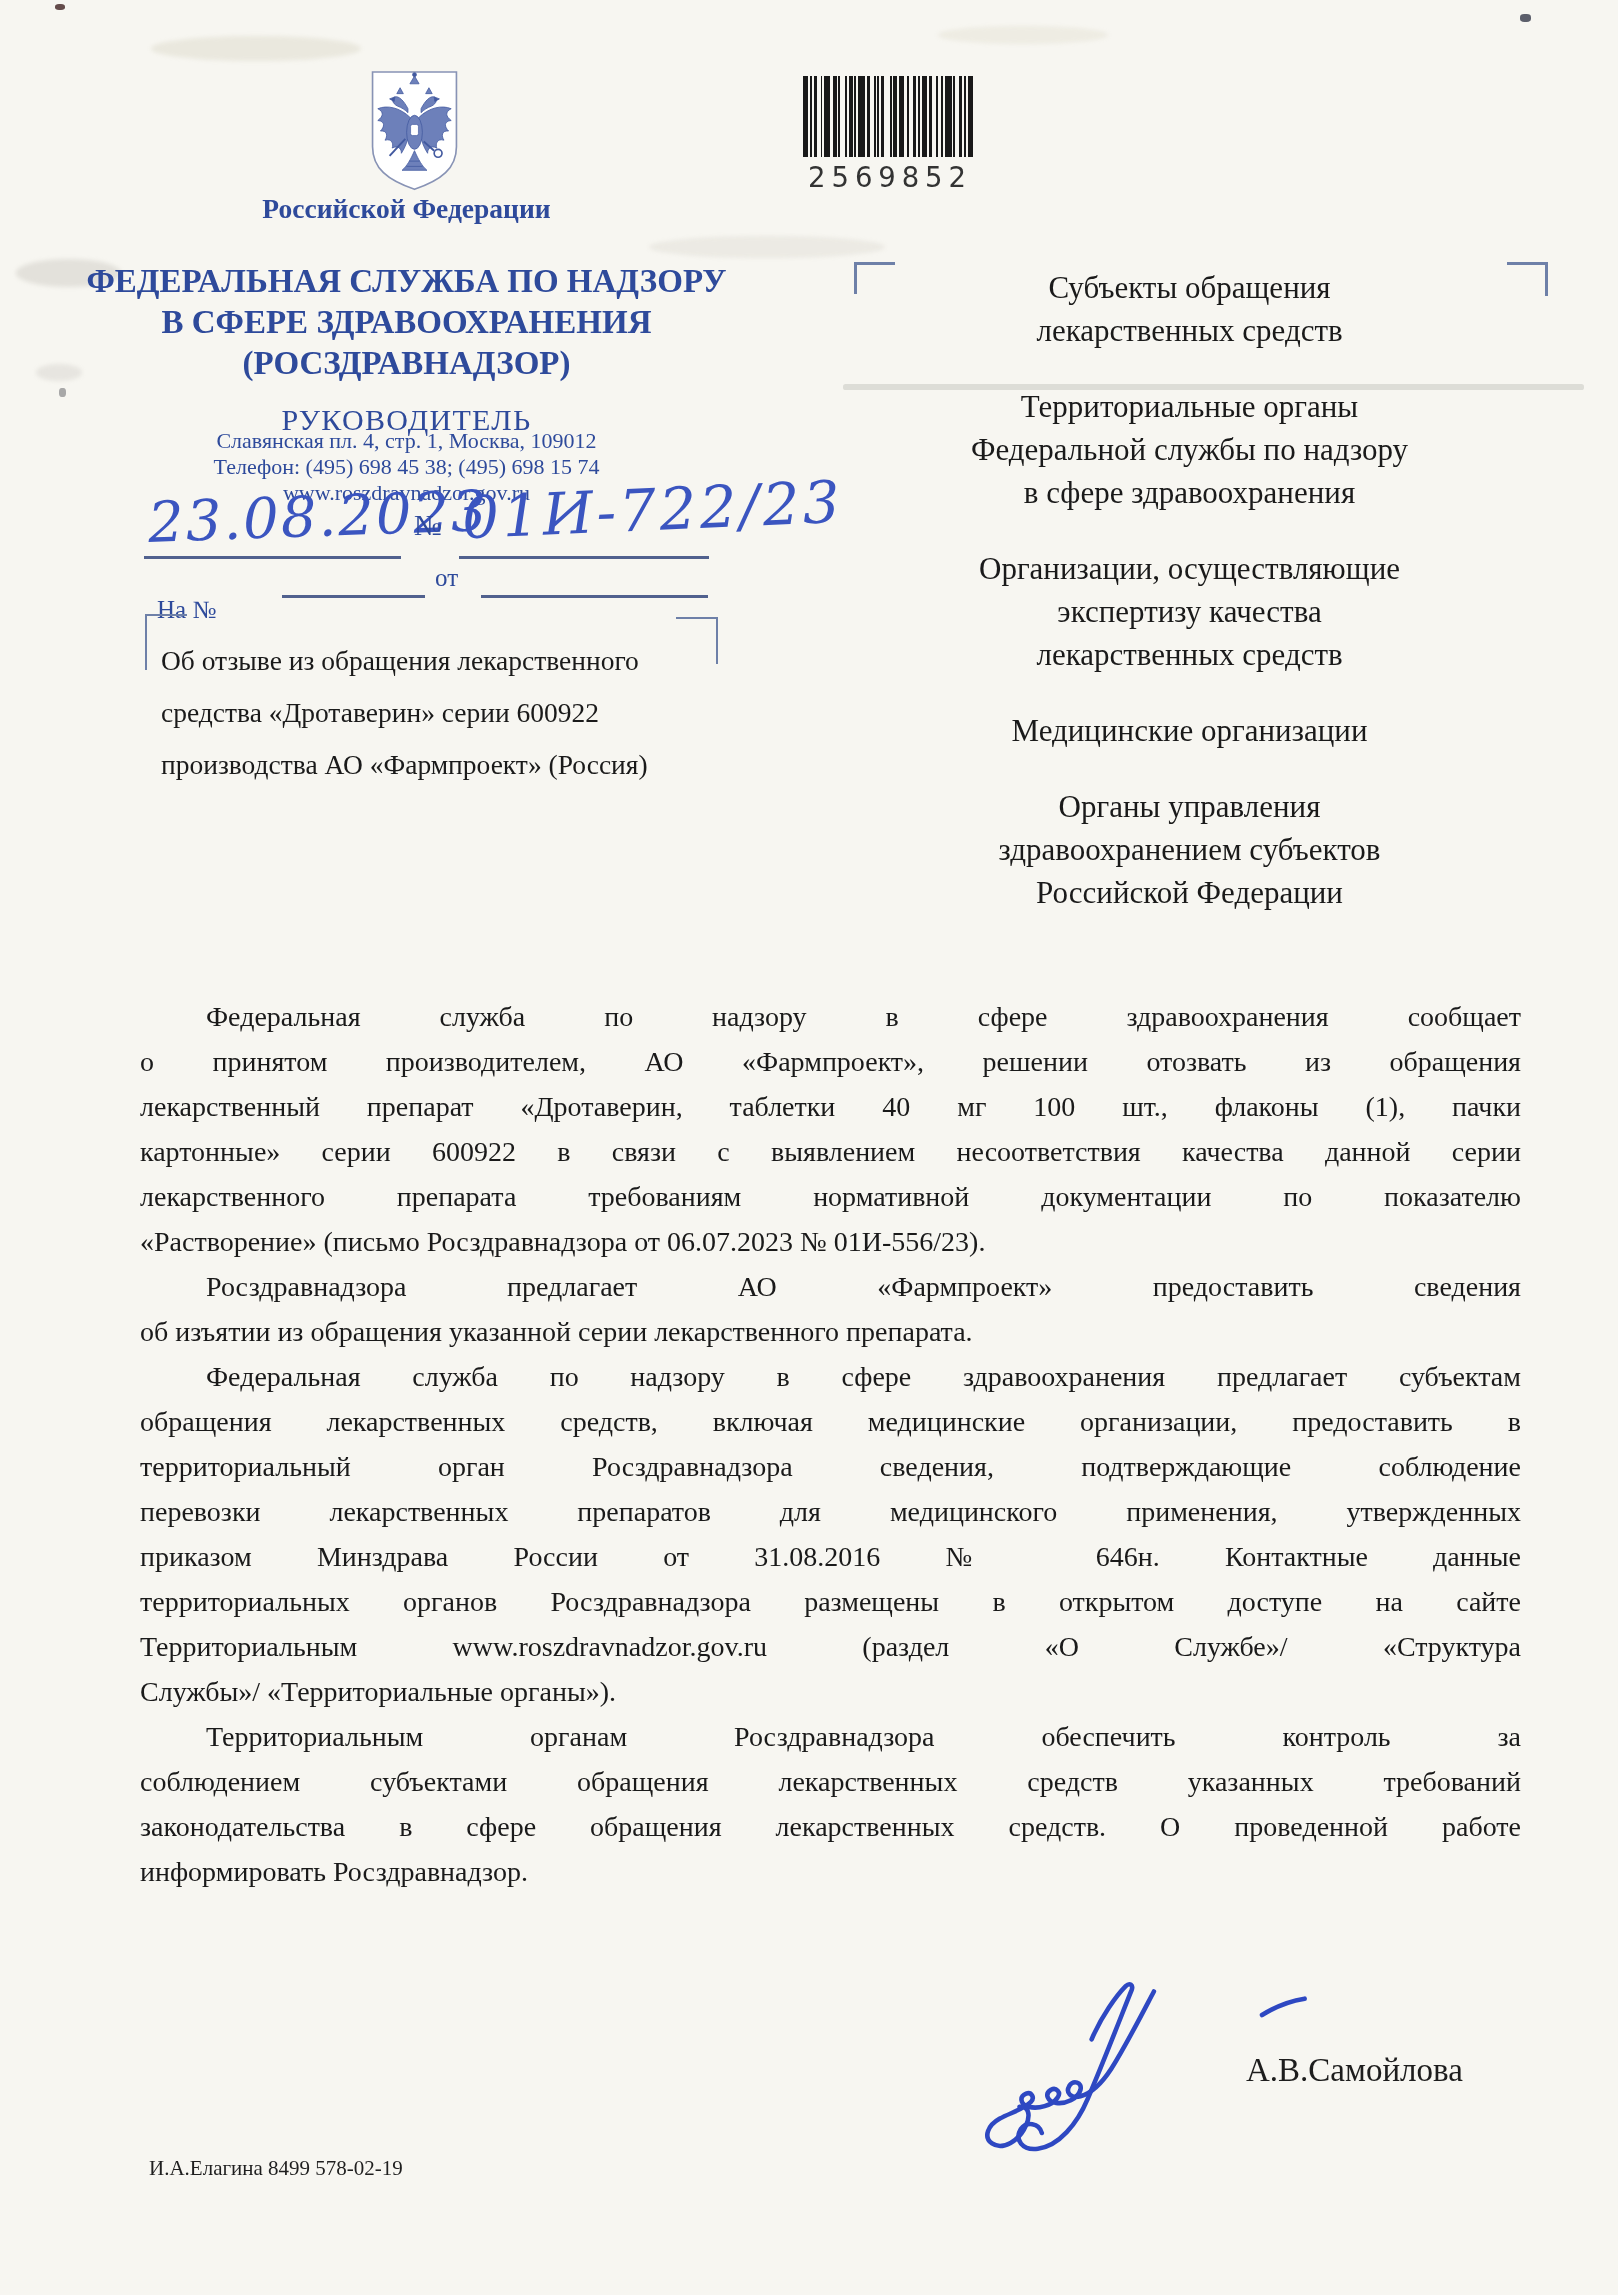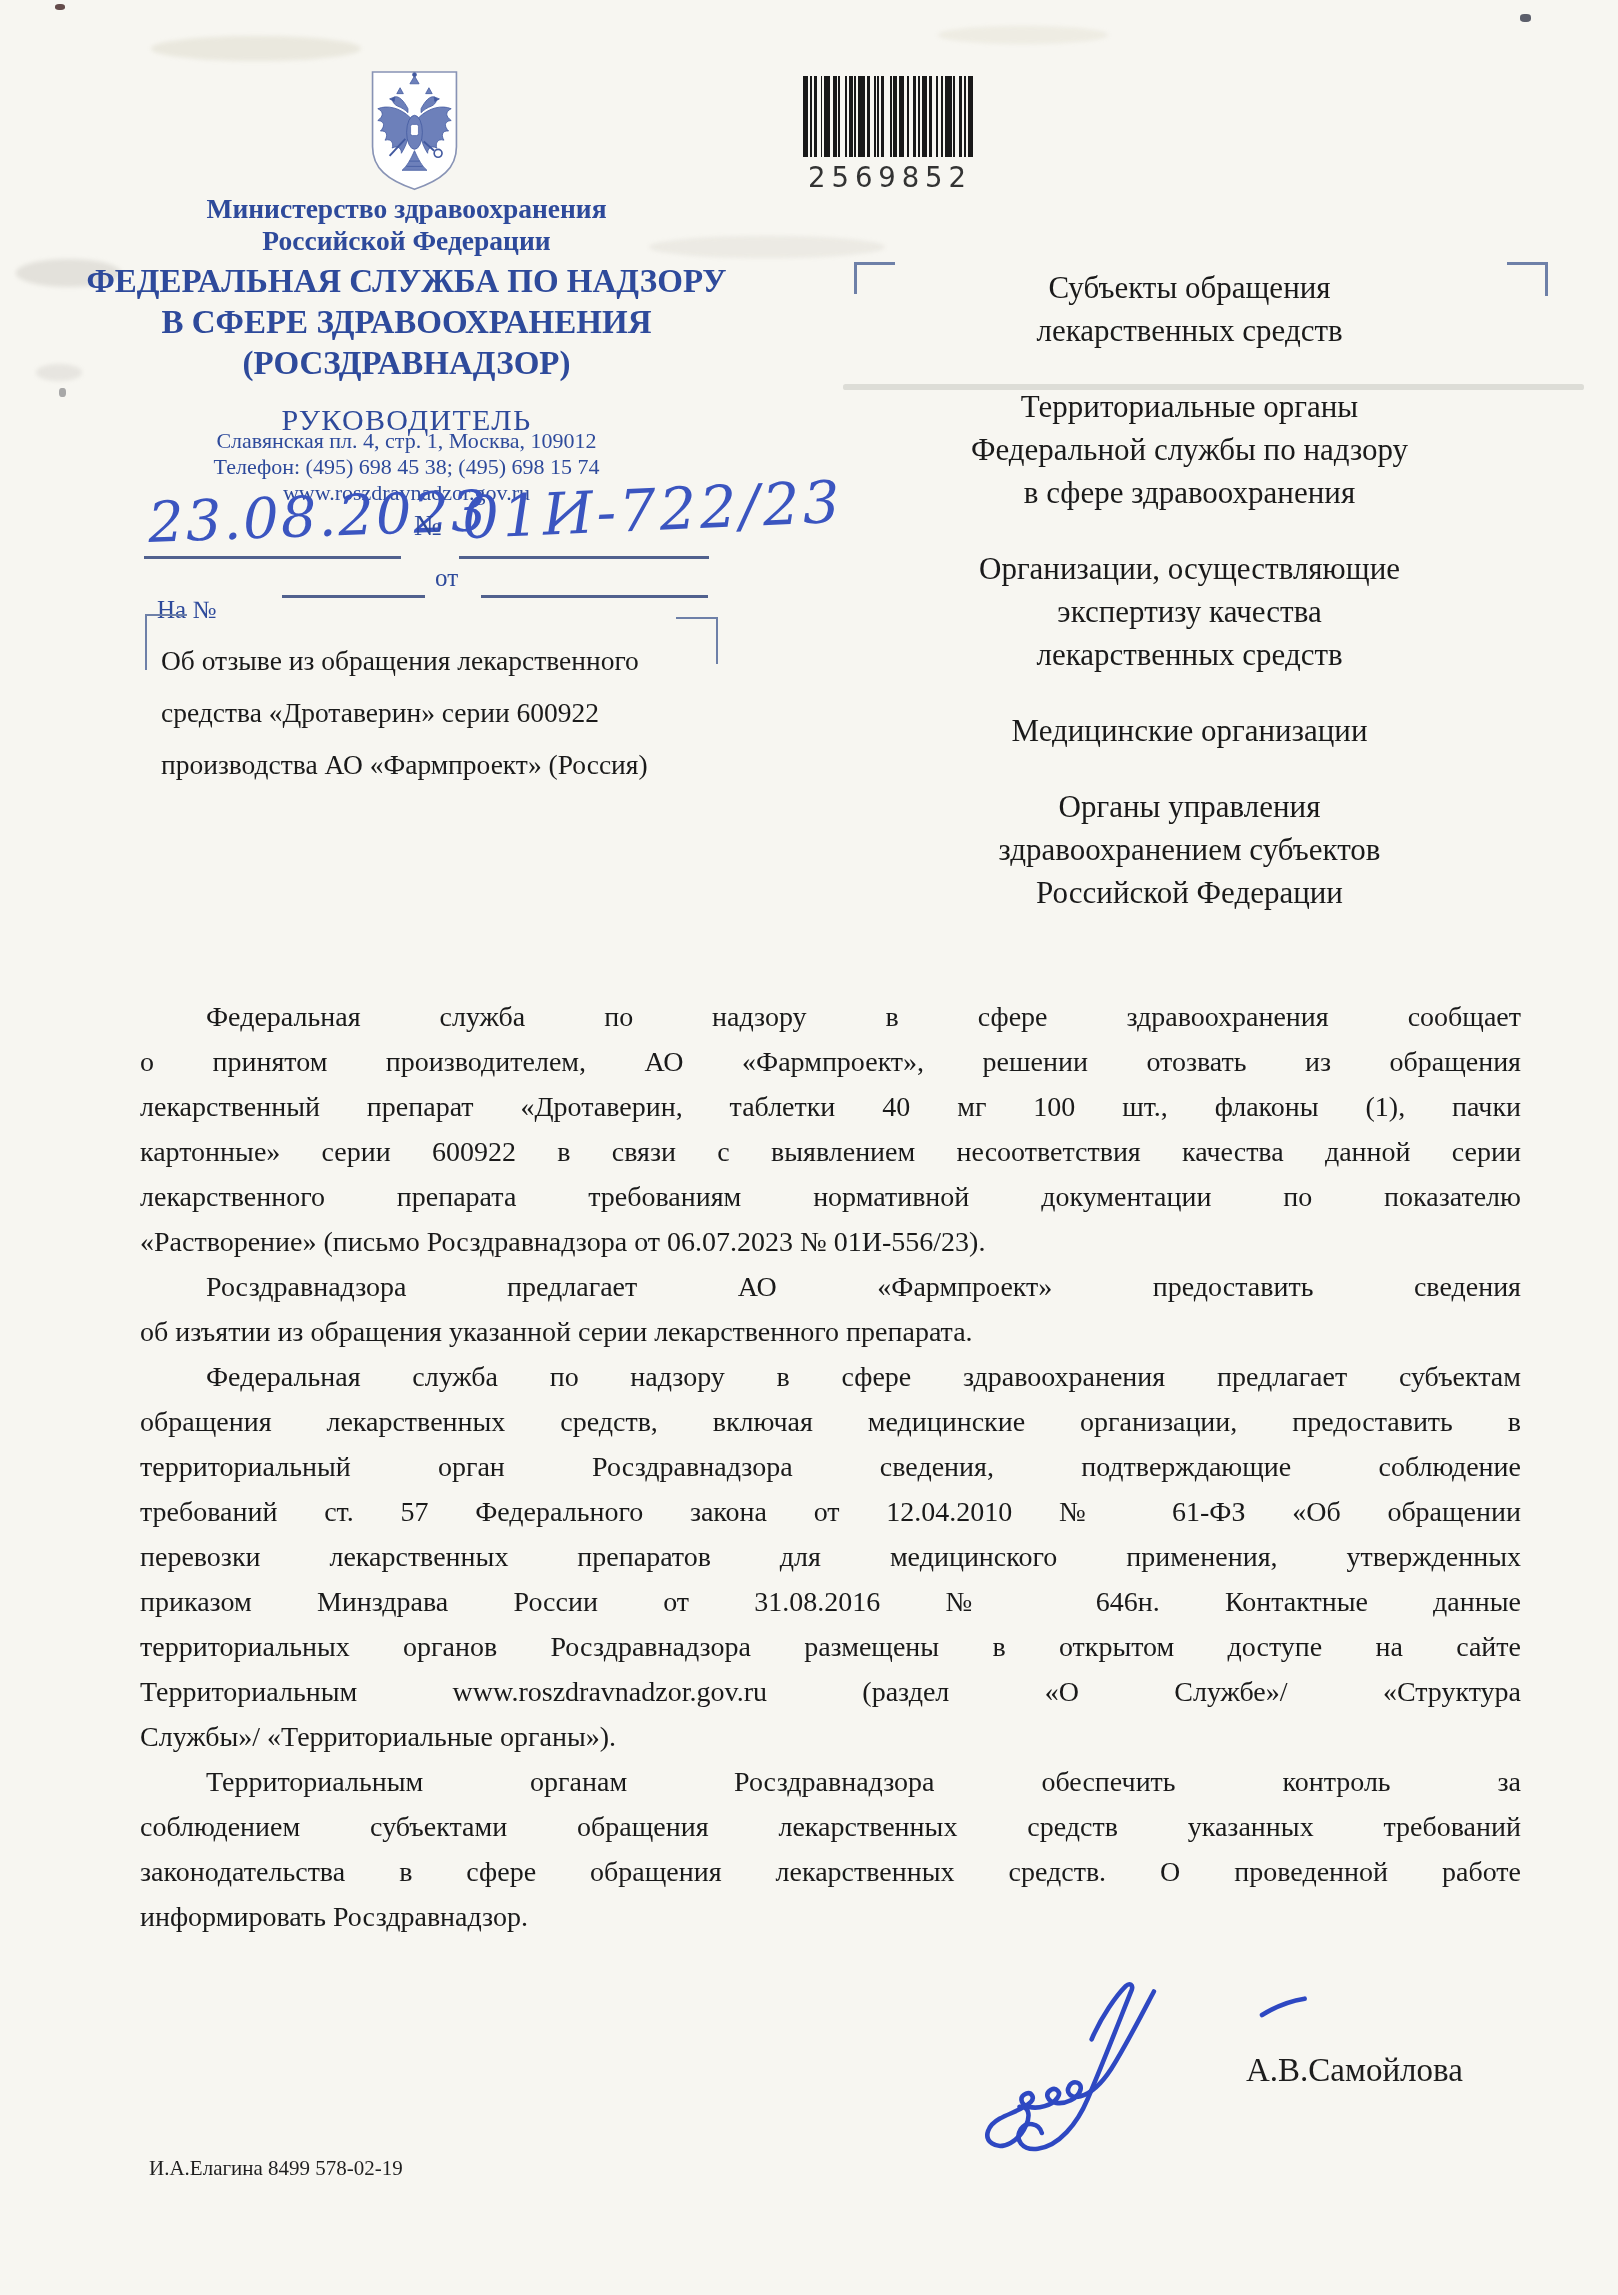--- a/index.html
+++ b/index.html
@@ -95,21 +95,20 @@
       <rect x="68" y="86" width="12" height="17" rx="3" fill="#ffffff" stroke-width="1"></rect>
       <path d="M74,126 C68,140 62,150 55,156 L93,156 C86,150 80,140 74,126 Z"></path>
       <path d="M62,150 h24 M66,142 h16" stroke="#42599f" fill="none"></path>
       <path d="M60,108 L36,134" stroke="#42599f" stroke-width="3" fill="none"></path>
       <path d="M88,112 L104,126" stroke="#42599f" stroke-width="3" fill="none"></path>
       <circle cx="110" cy="130" r="6" fill="none" stroke-width="2.5"></circle>
     </g>
   </svg>
 
   <div class="abs ministry center blue">
-    <div>Министерство здравоохранения</div>
     <div>Российской Федерации</div>
   </div>
   <div class="abs service center blue">
     <div>ФЕДЕРАЛЬНАЯ СЛУЖБА ПО НАДЗОРУ</div>
     <div>В СФЕРЕ ЗДРАВООХРАНЕНИЯ</div>
     <div>(РОСЗДРАВНАДЗОР)</div>
   </div>
   <div class="abs position-title center blue">РУКОВОДИТЕЛЬ</div>
 
   <div class="abs contact center blue">
@@ -241,21 +240,20 @@
       <div class="body-line">о принятом производителем, АО «Фармпроект», решении отозвать из обращения</div>
       <div class="body-line">лекарственный препарат «Дротаверин, таблетки 40 мг 100 шт., флаконы (1), пачки</div>
       <div class="body-line">картонные» серии 600922 в связи с выявлением несоответствия качества данной серии</div>
       <div class="body-line">лекарственного препарата требованиям нормативной документации по показателю</div>
       <div class="body-line bl-last">«Растворение» (письмо Росздравнадзора от 06.07.2023 № 01И-556/23).</div>
       <div class="body-line bl-first">Росздравнадзора предлагает АО «Фармпроект» предоставить сведения</div>
       <div class="body-line bl-last">об изъятии из обращения указанной серии лекарственного препарата.</div>
       <div class="body-line bl-first">Федеральная служба по надзору в сфере здравоохранения предлагает субъектам</div>
       <div class="body-line">обращения лекарственных средств, включая медицинские организации, предоставить в</div>
       <div class="body-line">территориальный орган Росздравнадзора сведения, подтверждающие соблюдение</div>
-      <div class="body-line">требований ст. 57 Федерального закона от 12.04.2010 № 61-ФЗ «Об обращении</div>
       <div class="body-line">перевозки лекарственных препаратов для медицинского применения, утвержденных</div>
       <div class="body-line">приказом Минздрава России от 31.08.2016 № 646н. Контактные данные</div>
       <div class="body-line">территориальных органов Росздравнадзора размещены в открытом доступе на сайте</div>
       <div class="body-line">Территориальным www.roszdravnadzor.gov.ru (раздел «О Службе»/ «Структура</div>
       <div class="body-line bl-last">Службы»/ «Территориальные органы»).</div>
       <div class="body-line bl-first">Территориальным органам Росздравнадзора обеспечить контроль за</div>
       <div class="body-line">соблюдением субъектами обращения лекарственных средств указанных требований</div>
       <div class="body-line">законодательства в сфере обращения лекарственных средств. О проведенной работе</div>
       <div class="body-line bl-last">информировать Росздравнадзор.</div>
     </div>

